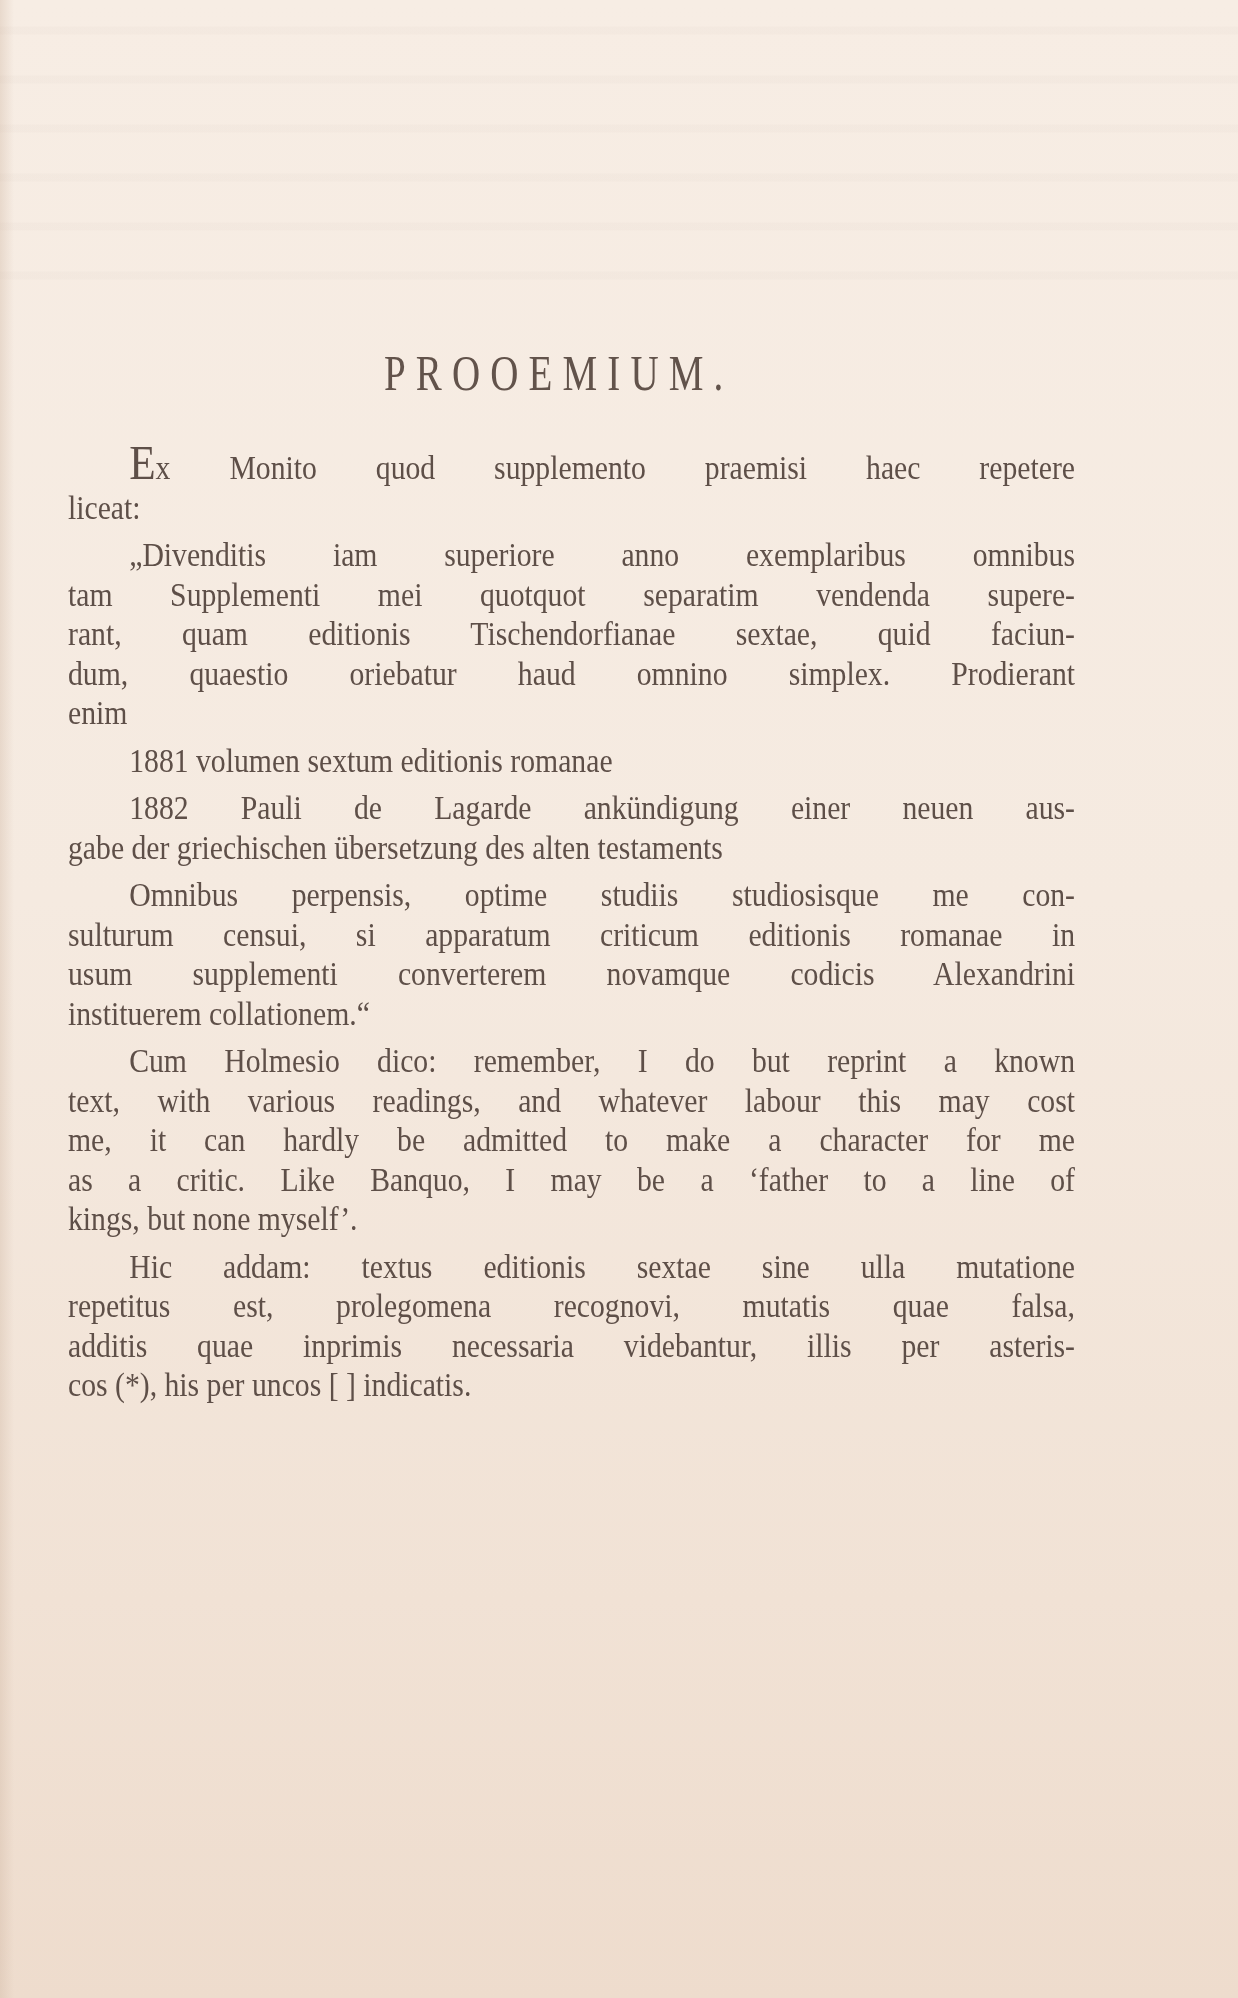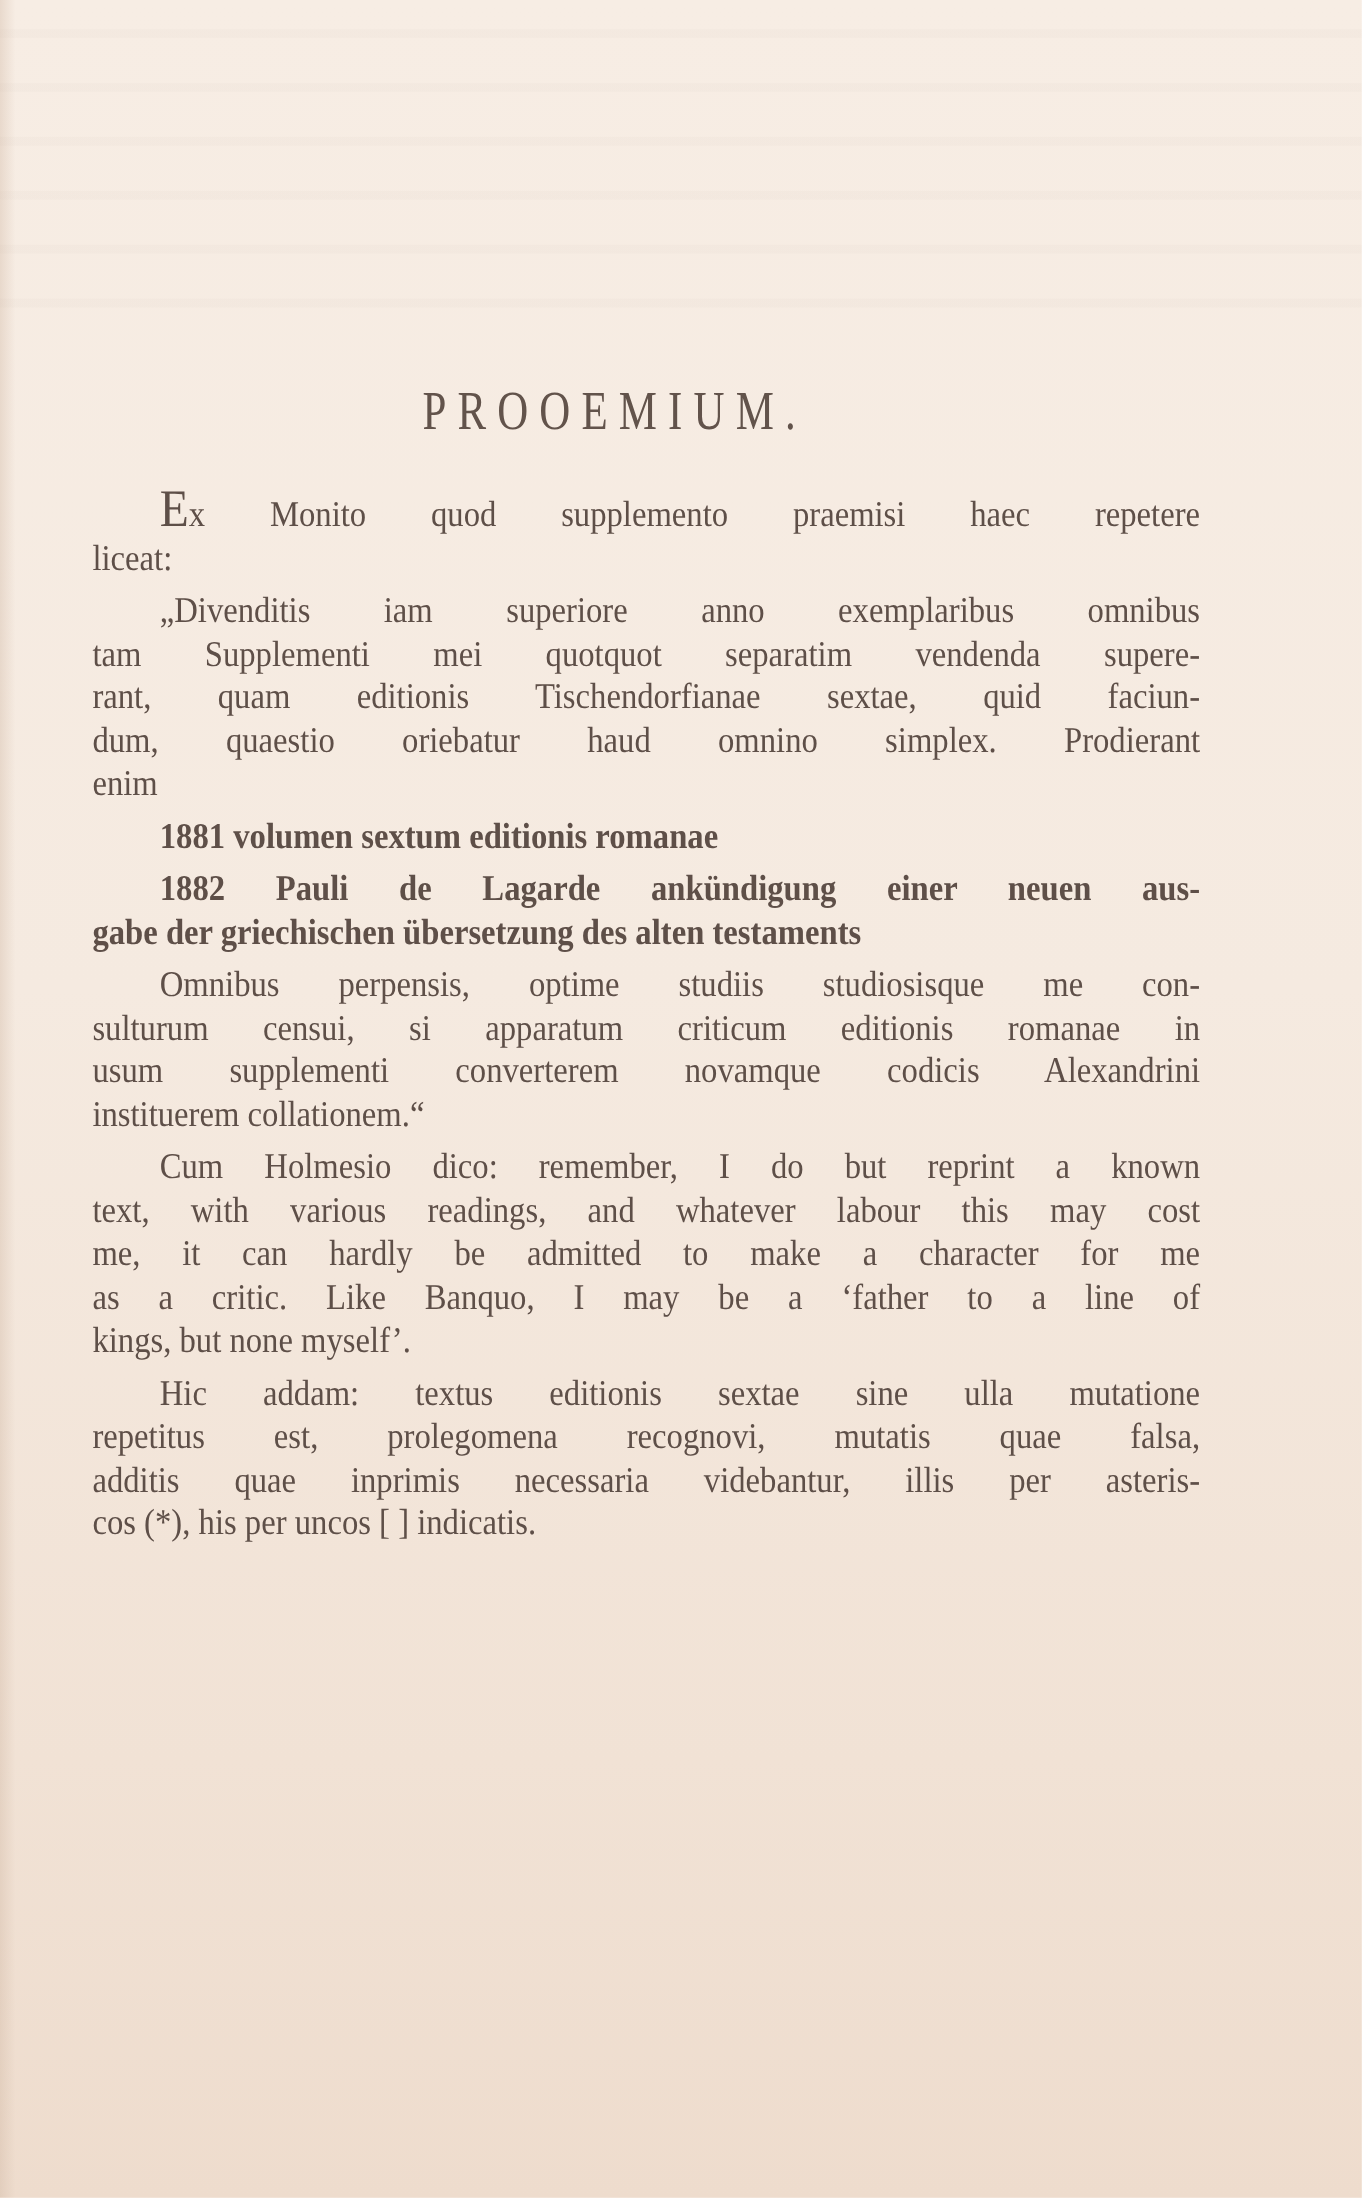--- a/index.html
+++ b/index.html
@@ -48,21 +48,20 @@
     .body-text {
       position: absolute;
       left: 0;
       top: 118px;
       width: 1008px;
       font-family: "Liberation Serif", serif;
       font-size: 33px;
       line-height: 39.5px;
       text-align: justify;
       color: #5e4f48;
-      margin-left: 16px;
     }
     .para {
       margin: 0 0 8px 0;
       text-indent: 0;
       text-align-last: left;
     }
     .line {
       display: block;
       white-space: nowrap;
       text-align: justify;
@@ -72,21 +71,21 @@
       width: 111%;
     }
     .line.last {
       text-align-last: left;
     }
     .line.ind { padding-left: 68px; box-sizing: border-box; }
     .dropcap {
       font-size: 48px;
       line-height: 30px;
     }
-    .list-entry { margin: 0 0 8px 0; font-weight: bold; }
+    .list-entry { margin: 0 0 8px 0; }
   </style>
 </head>
 <body>
 
 <div class="bleed"></div>
 <div class="left-edge"></div>
 
 <div class="page">
   <div class="title">PROOEMIUM.</div>
 

